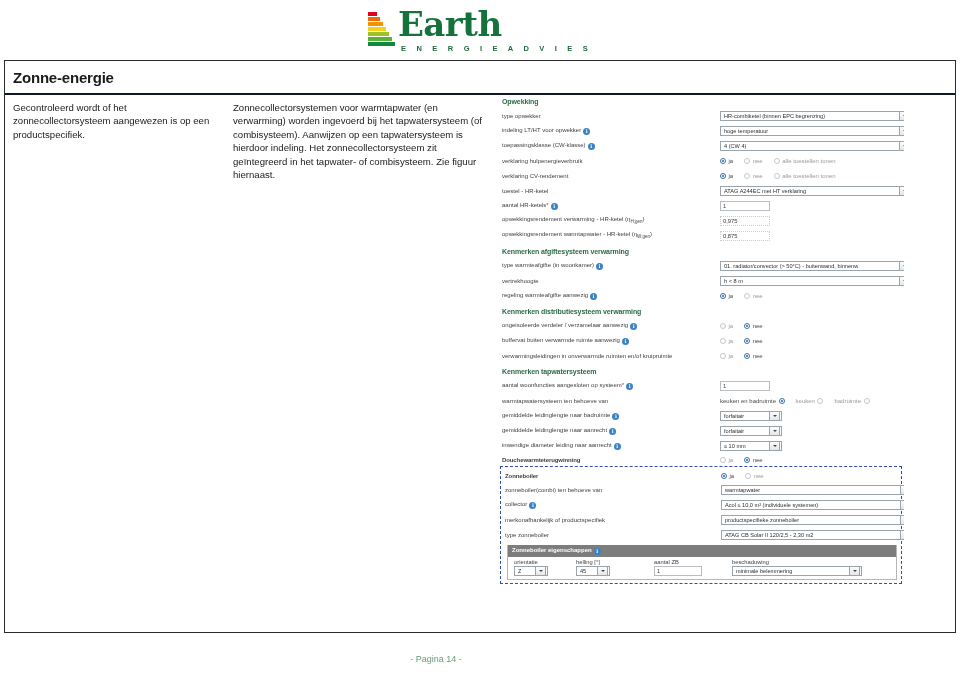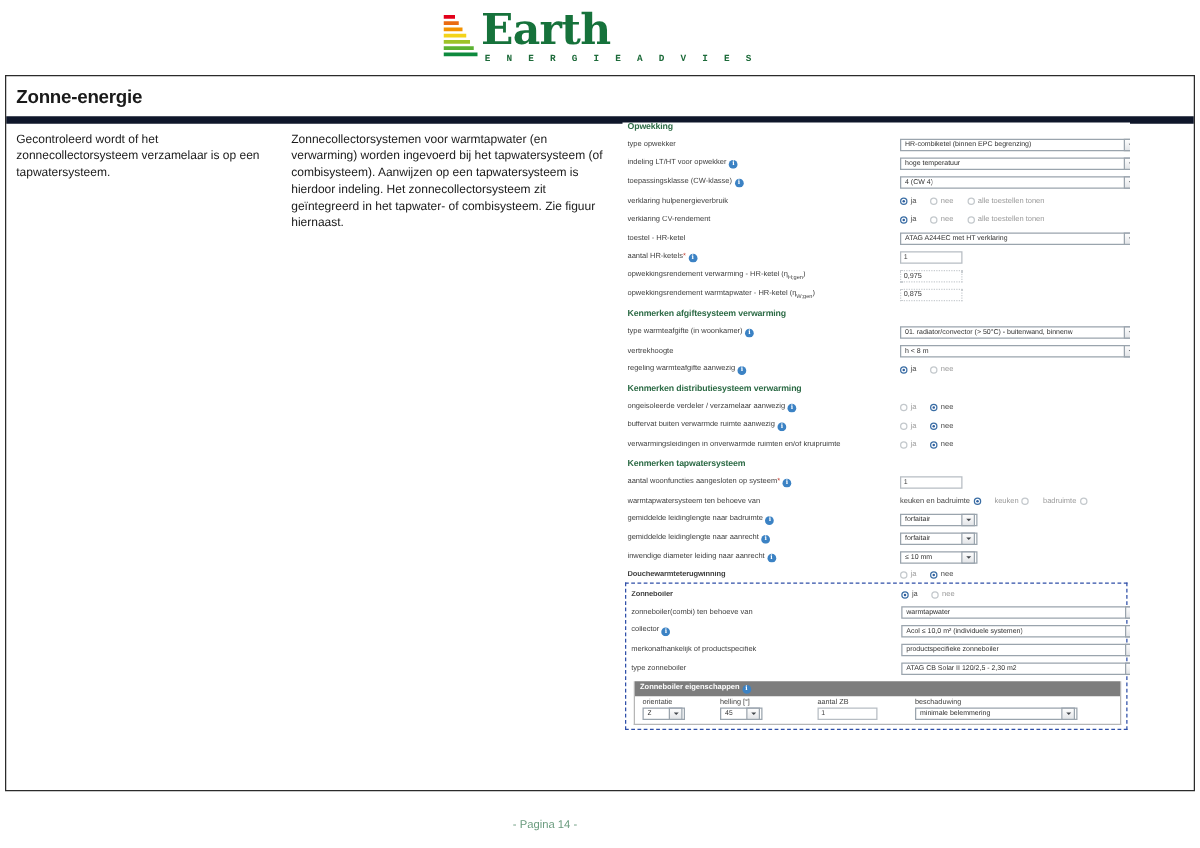--- a/index.html
+++ b/index.html
@@ -21,37 +21,37 @@
   .logo{display:flex;align-items:flex-end;gap:3px;}
   .bars{display:flex;flex-direction:column;justify-content:flex-end;gap:1.5px;padding-bottom:7px;}
   .bar{height:3.5px;border-radius:0;}
   .logo-text{display:flex;flex-direction:column;align-items:flex-start;}
   .earth{
     font-family:"DejaVu Serif", serif;
     font-weight:bold;font-size:34px;line-height:34px;
     color:#16723b;letter-spacing:-0.5px;
   }
   .eea{
-    font-family:Liberation Mono, monospace;
+    font-family:Liberation Sans, sans-serif;
     font-size:7.5px;letter-spacing:4.2px;color:#1d6b3a;
     margin-top:3px;margin-left:3px;font-weight:600;
   }
 
   
   .page-frame{
     position:absolute;
     left:4px;top:60px;right:4px;
     border:1px solid #2b2b2b;
     height:573px;
     box-sizing:border-box;
   }
   .page-title{
     font-size:15px;font-weight:bold;
     padding:8px 8px 7px 8px;
-    border-bottom:6px solid #0f172a;
+    border-bottom:2px solid #0f172a;
     letter-spacing:-0.2px;
   }
   .columns{display:flex;padding:6px 0 0 0;}
   .col{font-size:9.6px;line-height:13.4px;}
   .col-1{width:228px;padding:0 10px 0 8px;box-sizing:border-box;}
   .col-2{width:262px;padding:0 12px 0 0;box-sizing:border-box;}
 
   
   .form-panel{
     position:absolute;
@@ -183,21 +183,21 @@
     <div class="logo-text">
       <div class="earth">Earth</div>
       <div class="eea">E N E R G I E   A D V I E S</div>
     </div>
   </div>
 </div>
 
 <div class="page-frame">
   <div class="page-title">Zonne-energie</div>
   <div class="columns">
-    <div class="col col-1">Gecontroleerd wordt of het zonnecollectorsysteem verzamelaar is op een tapwatersysteem.</div>
+    <div class="col col-1">Gecontroleerd wordt of het zonnecollectorsysteem aangewezen is op een productspecifiek.</div>
     <div class="col col-2">Zonnecollectorsystemen voor warmtapwater (en verwarming) worden ingevoerd bij het tapwatersysteem (of combisysteem). Aanwijzen op een tapwatersysteem is hierdoor indeling. Het zonnecollectorsysteem zit geïntegreerd in het tapwater- of combisysteem. Zie figuur hiernaast.</div>
   </div>
 </div>
 
 <div class="form-panel">
 
   <div class="sec-head">Opwekking</div>
 
   <div class="row">
     <div class="lbl">type opwekker</div>

